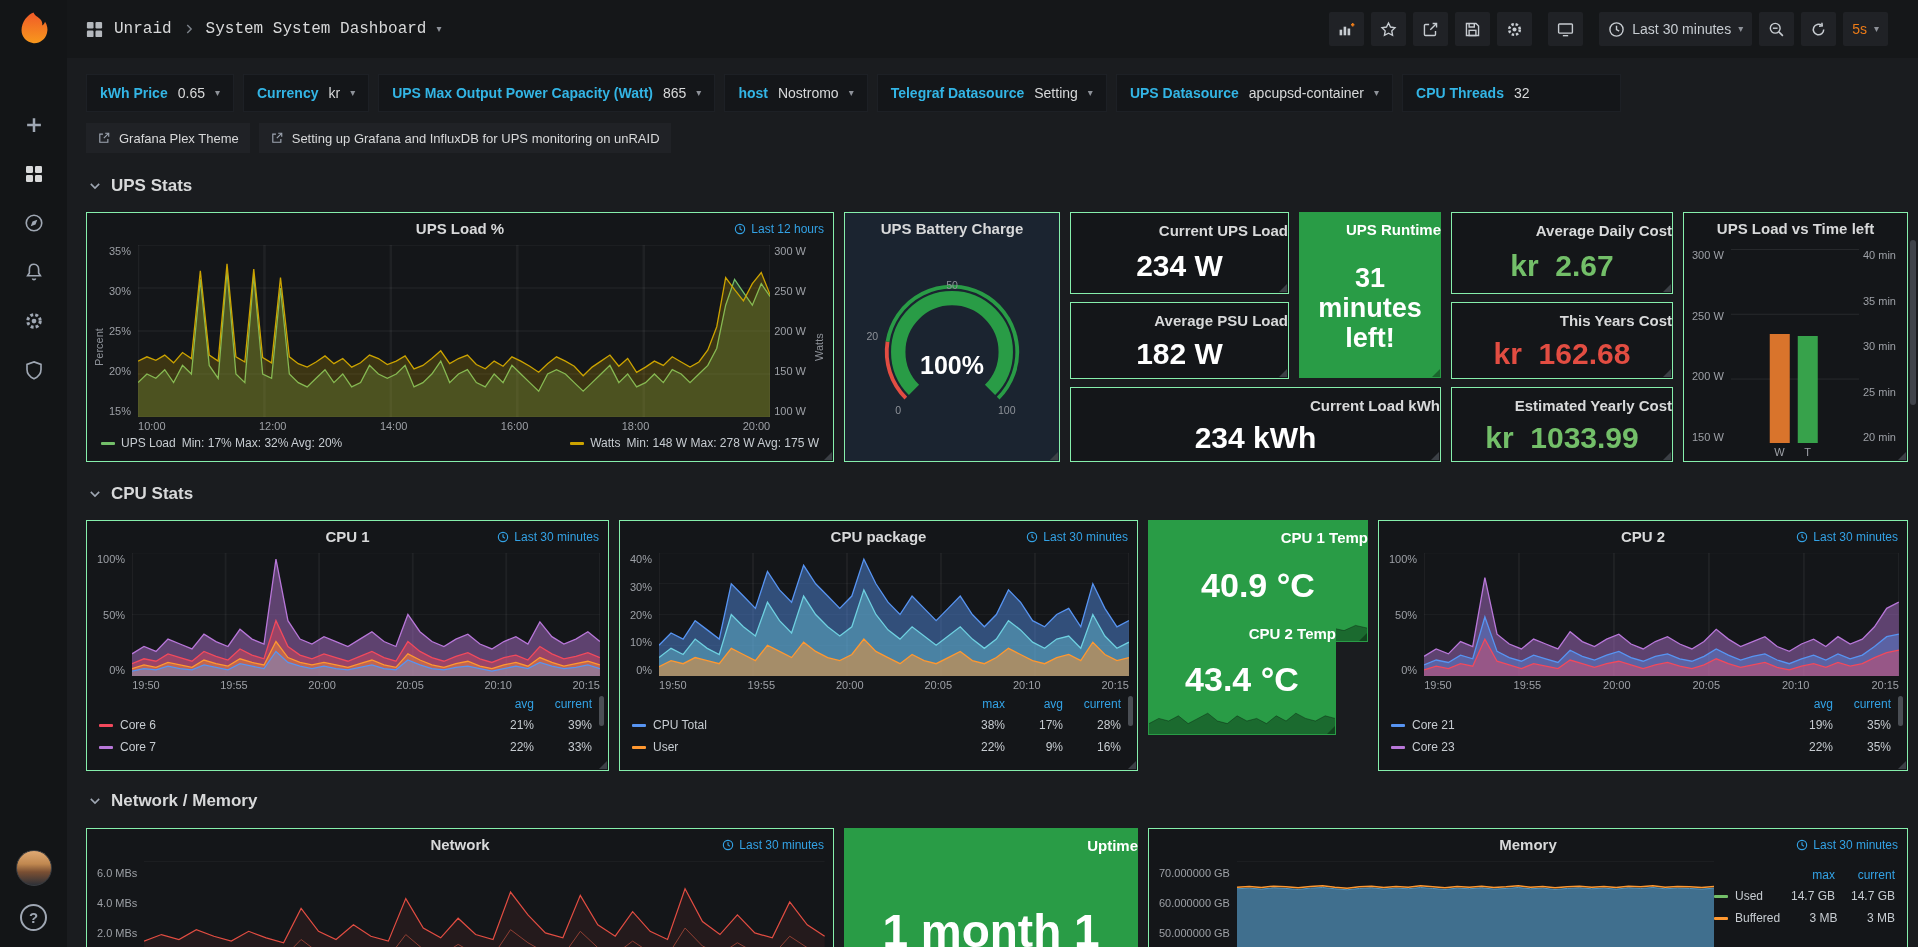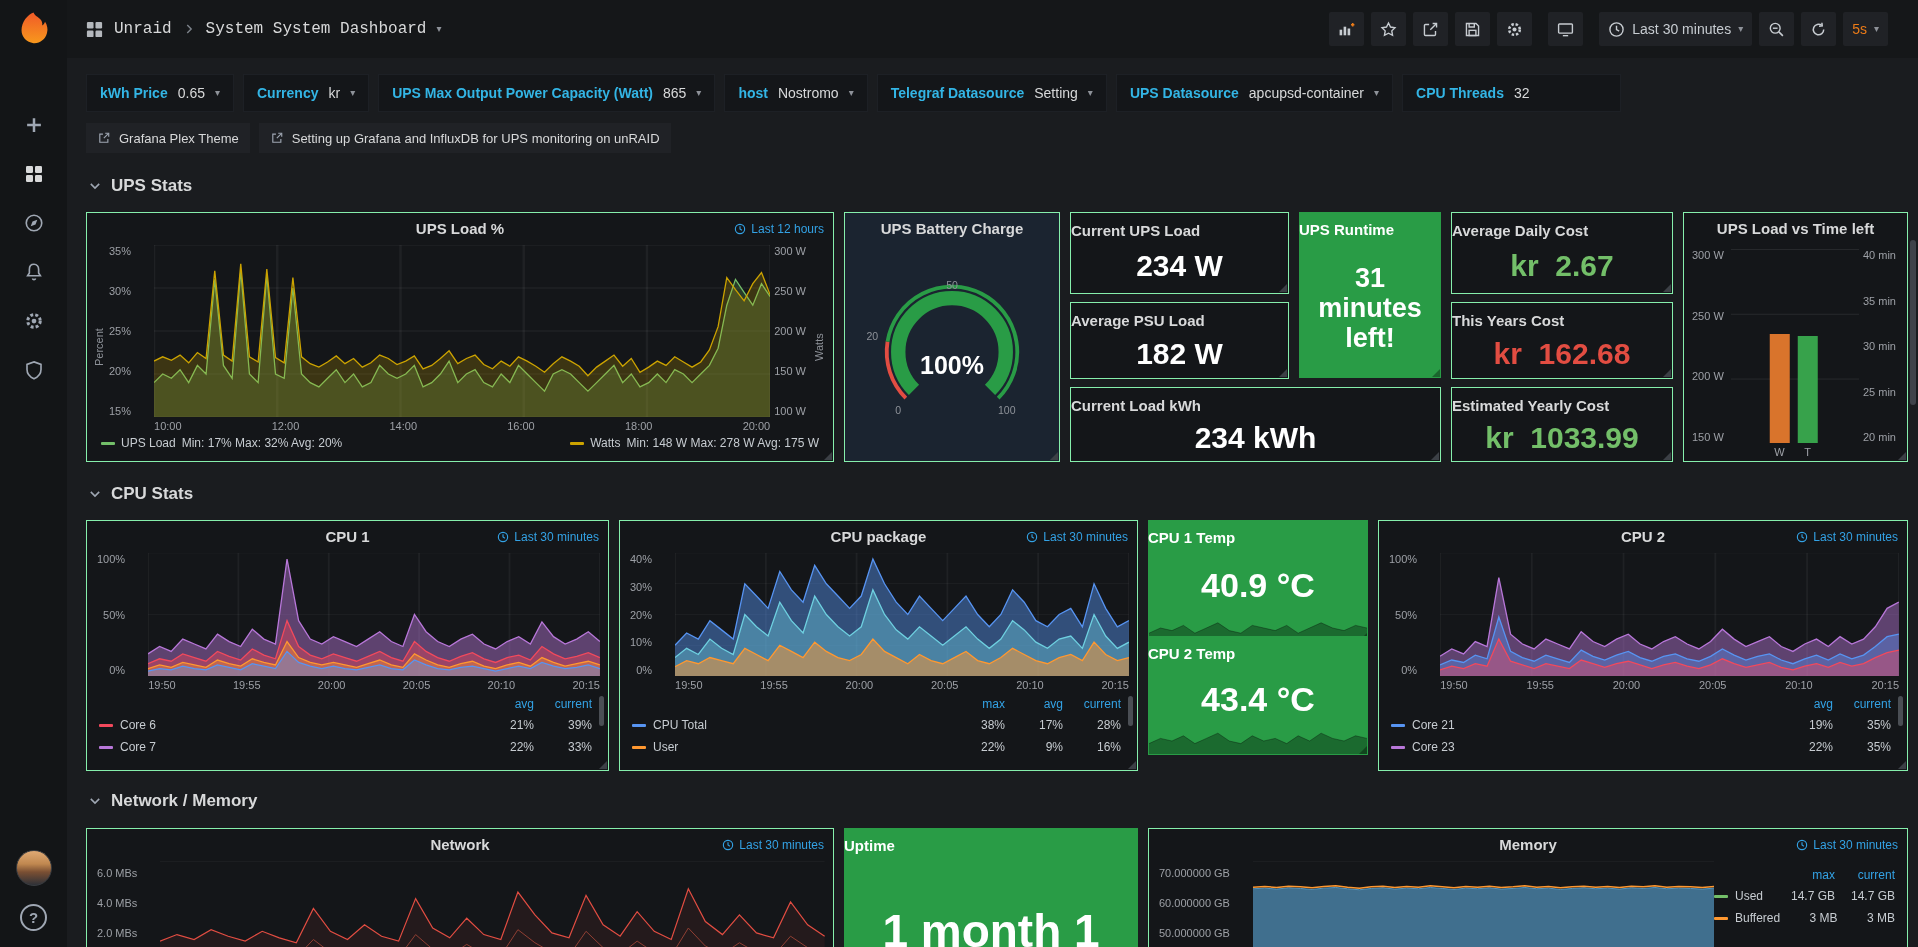--- a/index.html
+++ b/index.html
@@ -45,40 +45,40 @@
 .panel-header{height:30px;flex:none;display:flex;align-items:center;justify-content:center;position:relative;}
 .panel-title{font-size:15px;font-weight:600;color:#d8d9da;cursor:pointer;}
 .panel.green .panel-title,.panel.green .stat-title{color:#fff;}
 .time-ind{position:absolute;right:9px;top:9px;display:flex;align-items:center;gap:5px;color:#33a2e5;font-size:12px;}
 .time-ind svg{width:12px;height:12px;}
 .graph-body{flex:1;display:flex;min-height:0;padding:2px 8px 0 6px;}
 .axis-label{writing-mode:vertical-rl;transform:rotate(180deg);font-size:11px;color:#8e9299;display:flex;align-items:center;justify-content:center;padding-bottom:16px;}
 .yticks{display:flex;flex-direction:column;justify-content:space-between;align-items:flex-end;font-size:11px;color:#9da0a6;padding:0 7px 16px 4px;line-height:12px;white-space:nowrap;}
 .yticks.right{align-items:flex-start;}
 .yticks.topgap{justify-content:flex-start;gap:18px;padding:6px 7px 0 4px;}
-.plot-col{flex:1;display:flex;flex-direction:column;min-width:0;margin-left:16px;}
+.plot-col{flex:1;display:flex;flex-direction:column;min-width:0;}
 .plot-area{flex:1;position:relative;min-height:0;}
 .xticks{height:16px;flex:none;display:flex;justify-content:space-between;font-size:11px;color:#9da0a6;padding-top:3px;}
 
 .legend-inline{flex:none;height:28px;display:flex;justify-content:space-between;align-items:center;padding:0 14px 8px 14px;font-size:12px;}
 .lg-item{display:flex;align-items:center;gap:6px;white-space:nowrap;}
 .lmark{display:inline-block;width:14px;height:3px;border-radius:1px;flex:none;}
 .lname{color:#c7ccd1;cursor:pointer;}
 .lstats{color:#c7ccd1;}
 .legend-table{flex:none;height:78px;padding:2px 16px 0 12px;font-size:12px;position:relative;}
 .lt-head{display:flex;justify-content:flex-end;color:#33a2e5;height:20px;align-items:center;}
 .lt-col{width:58px;text-align:right;}
 .lt-row{display:flex;align-items:center;height:22px;}
 .lt-name{flex:1;display:flex;align-items:center;gap:7px;color:#c7ccd1;cursor:pointer;}
 .lt-val{width:58px;text-align:right;color:#c7ccd1;}
 .legend-scroll{position:absolute;right:4px;top:4px;width:5px;height:30px;border-radius:3px;background:#4a4e54;cursor:pointer;}
 .legend-side{width:185px;flex:none;padding:4px 4px 0 0;font-size:12px;}
 .legend-side .lt-col,.legend-side .lt-val{width:60px;}
 
-.stat-title{flex:none;margin-top:9px;text-align:left;font-size:15px;font-weight:600;color:#d8d9da;}
+.stat-title{flex:none;margin-top:9px;text-align:right;font-size:15px;font-weight:600;color:#d8d9da;}
 .stat-value{flex:1;display:flex;align-items:center;justify-content:center;font-size:30px;font-weight:700;color:#fff;white-space:pre;}
 .stat-value.wrap{font-size:27px;line-height:1.12;text-align:center;white-space:normal;padding:0 12px;}
 .stat-value.temp{font-size:34px;padding-bottom:18px;}
 .spark{position:absolute;left:1px;right:1px;bottom:1px;height:26px;}
 .uptime-value{margin-top:50px;text-align:center;font-size:46px;font-weight:700;color:#fff;}
 
 .bar-body{flex:1;display:flex;padding:6px 4px 0 4px;min-height:0;}
 .bar-body .yticks{padding-bottom:18px;}
 .bar-col{flex:1;display:flex;flex-direction:column;min-width:0;}
 .bar-plot{flex:1;position:relative;background-image:linear-gradient(rgba(255,255,255,0.08) 1px,transparent 1px);background-size:100% 33.4%;}
@@ -627,21 +627,21 @@
   <div class="stat-title">CPU 1 Temp</div>
   <div class="stat-value temp">40.9 °C</div>
   <div class="spark">
       <svg viewBox="0 0 100 100" preserveAspectRatio="none" style="position: absolute; left: 0px; top: 0px; width: 100%; height: 100%;">
         <polygon points="0,100 0.00,70.00 5.26,50.00 10.53,60.00 15.79,40.00 21.05,70.00 26.32,50.00 31.58,30.00 36.84,60.00 42.11,70.00 47.37,40.00 52.63,50.00 57.89,60.00 63.16,40.00 68.42,70.00 73.68,50.00 78.95,30.00 84.21,50.00 89.47,60.00 94.74,40.00 100.00,50.00 100,100" fill="rgba(0,0,0,0.32)" fill-opacity="1"></polygon>
         <polyline points="0.00,70.00 5.26,50.00 10.53,60.00 15.79,40.00 21.05,70.00 26.32,50.00 31.58,30.00 36.84,60.00 42.11,70.00 47.37,40.00 52.63,50.00 57.89,60.00 63.16,40.00 68.42,70.00 73.68,50.00 78.95,30.00 84.21,50.00 89.47,60.00 94.74,40.00 100.00,50.00" fill="none" stroke="rgba(0,0,0,0.32)" stroke-width="1" vector-effect="non-scaling-stroke"></polyline>
       </svg>
     </div>
 </div>
 
-<div class="panel stat green" style="left: 1148px; top: 636px; width: 220px; height: 119px; background: rgb(41, 156, 70);">
+<div class="panel stat green" style="left: 1148px; top: 616px; width: 188px; height: 119px; background: rgb(41, 156, 70);">
   <div class="stat-title">CPU 2 Temp</div>
   <div class="stat-value temp">43.4 °C</div>
   <div class="spark">
       <svg viewBox="0 0 100 100" preserveAspectRatio="none" style="position: absolute; left: 0px; top: 0px; width: 100%; height: 100%;">
         <polygon points="0,100 0.00,60.00 5.26,40.00 10.53,50.00 15.79,30.00 21.05,60.00 26.32,40.00 31.58,20.00 36.84,50.00 42.11,60.00 47.37,30.00 52.63,50.00 57.89,40.00 63.16,60.00 68.42,30.00 73.68,50.00 78.95,20.00 84.21,40.00 89.47,50.00 94.74,30.00 100.00,40.00 100,100" fill="rgba(0,0,0,0.32)" fill-opacity="1"></polygon>
         <polyline points="0.00,60.00 5.26,40.00 10.53,50.00 15.79,30.00 21.05,60.00 26.32,40.00 31.58,20.00 36.84,50.00 42.11,60.00 47.37,30.00 52.63,50.00 57.89,40.00 63.16,60.00 68.42,30.00 73.68,50.00 78.95,20.00 84.21,40.00 89.47,50.00 94.74,30.00 100.00,40.00" fill="none" stroke="rgba(0,0,0,0.32)" stroke-width="1" vector-effect="non-scaling-stroke"></polyline>
       </svg>
     </div>
 </div>
 

